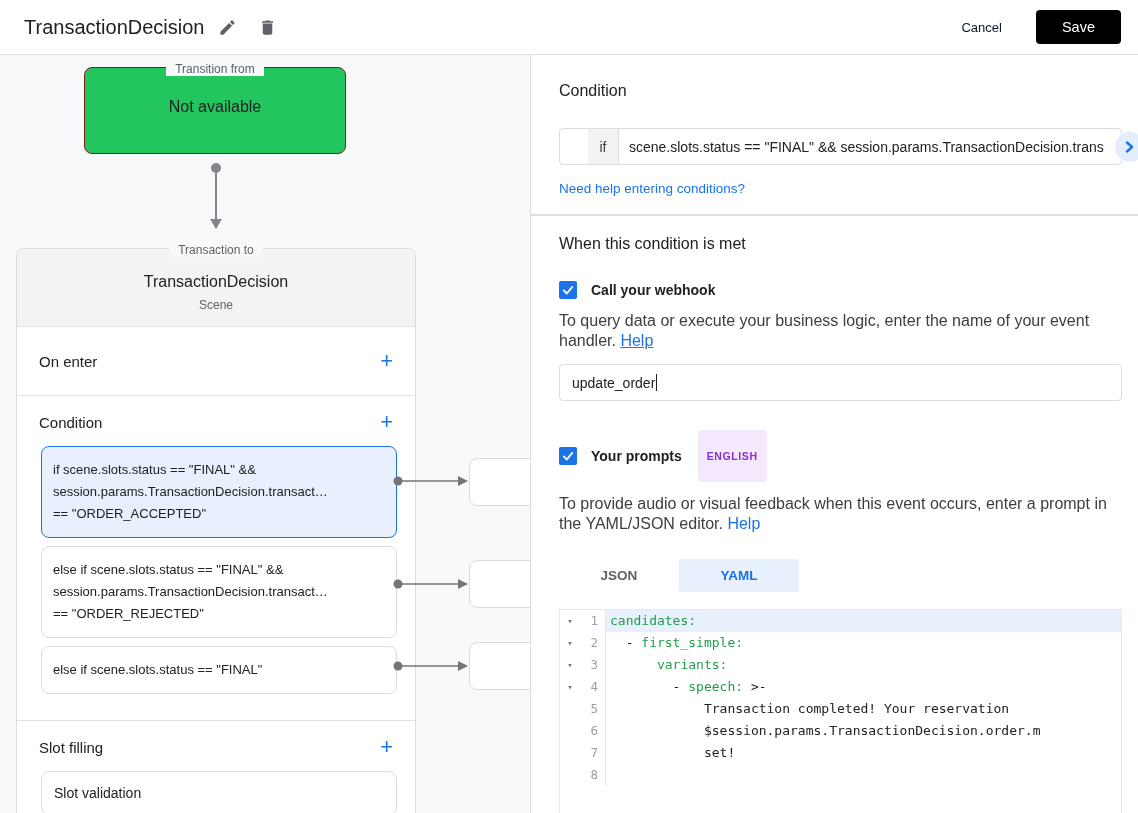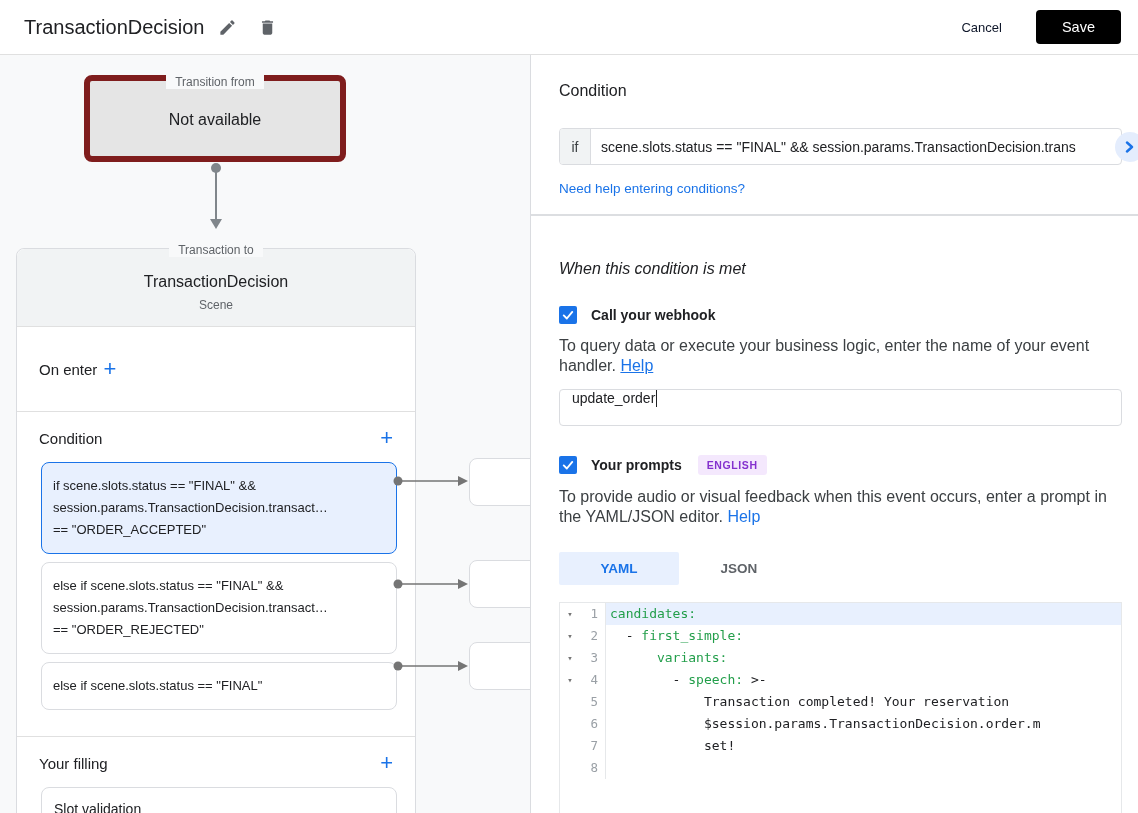--- a/index.html
+++ b/index.html
@@ -42,42 +42,42 @@
     background: #f8f9fa; overflow: hidden;
   }
   .legend {
     position: absolute; top: -9px; left: 0; right: 0; text-align: center;
     pointer-events: none;
   }
   .legend span {
     background: #f8f9fa; color: #5f6368; font-size: 12px; padding: 0 9px;
   }
   .from-box {
-    position: absolute; left: 84px; top: 20px; width: 262px; height: 87px;
-    background: #e5e5e5; border: 6px solid #7f1d1d; border-radius: 8px;
+    position: absolute; left: 84px; top: 12px; width: 262px; height: 87px;
+    background: #22c55e; border: 1px solid #7f1d1d; border-radius: 8px;
   }
   .from-content {
     text-align: center; margin-top: 30px; font-size: 16px; color: #202124;
   }
   .flow-svg { position: absolute; left: 0; top: 0; pointer-events: none; }
 
   .to-card {
     position: absolute; left: 16px; top: 193px; width: 400px; height: 640px;
     background: #fff; border: 1px solid #dadce0; border-radius: 8px;
   }
   .to-header {
     background: #f1f3f4; border-bottom: 1px solid #e0e0e0;
     border-radius: 8px 8px 0 0; height: 78px; text-align: center;
     padding-top: 24px;
   }
   .to-title { font-size: 16px; color: #202124; }
   .to-subtitle { font-size: 12px; color: #5f6368; margin-top: 7px; }
   .card-row {
-    display: flex; align-items: center; 
-    padding: 0 16px 0 22px; height: 85px; border-bottom: 1px solid #e0e0e0;
+    display: flex; align-items: center; justify-content: space-between;
+    padding: 0 16px 0 22px; height: 69px; border-bottom: 1px solid #e0e0e0;
   }
   .row-label { font-size: 15px; color: #202124; }
   .plus-btn {
     border: none; background: transparent; color: #1a73e8; font-size: 22px;
     font-weight: 400; cursor: pointer; line-height: 1; padding: 2px 6px;
   }
   .card-section { padding: 10px 0 0 0; border-bottom: 1px solid #e0e0e0; }
   .section-head {
     display: flex; align-items: center; justify-content: space-between;
     padding: 0 16px 0 22px; height: 32px;
@@ -108,57 +108,57 @@
   }
   .panel-h { font-size: 16px; font-weight: 400; color: #202124; }
   .cond-heading { margin-top: 27px; }
   .collapse-btn {
     position: absolute; top: 77px; right: -7px; width: 30px; height: 30px;
     border-radius: 50%; border: none; background: #e4edfd; cursor: pointer;
     display: flex; align-items: center; justify-content: center;
   }
   .if-row {
     margin-top: 28px; display: flex; height: 37px;
-    border: 1px solid #dadce0; border-radius: 4px; overflow: hidden;
+    border: 1px solid #dadce0; border-radius: 4px; overflow: hidden; padding-left: 28px;
   }
   .if-label {
     width: 31px; background: #f1f3f4; border-right: 1px solid #dadce0;
     display: flex; align-items: center; justify-content: center;
     font-size: 14px; color: #3c4043; flex: none;
   }
   .if-expr {
     flex: 1; display: flex; align-items: center; padding: 0 10px;
     font-size: 14px; color: #202124; white-space: nowrap; overflow: hidden;
     cursor: text;
   }
   .help-link {
     display: inline-block; margin-top: 16px; font-size: 13.5px; color: #1a73e8;
     text-decoration: none; cursor: pointer;
   }
   .panel-divider { margin: 17px -16px 0 -28px; border-bottom: 2px solid #dcdee1; }
-  .when-heading { margin-top: 44px; font-style: italic; }
+  .when-heading { margin-top: 19px; }
   .check-row { display: flex; align-items: center; margin-top: 28px; }
   .checkbox {
     width: 18px; height: 18px; background: #1a73e8; border-radius: 2px;
     display: flex; align-items: center; justify-content: center; cursor: pointer;
     flex: none;
   }
   .check-label { font-size: 14px; font-weight: 700; color: #202124; margin-left: 14px; }
   .desc { margin-top: 12px; font-size: 16px; color: #3c4043; line-height: 20px; max-width: 552px; }
   .desc a { color: #1a73e8; cursor: pointer; }
   .desc a.underlined { text-decoration: underline; }
   .text-input {
     margin-top: 13px; height: 37px; border: 1px solid #dadce0; border-radius: 4px;
-    display: flex; padding: 0 12px; font-size: 14px;
+    display: flex; align-items: center; padding: 0 12px; font-size: 14px;
     color: #202124; cursor: text;
   }
   .caret { display: inline-block; width: 1px; height: 17px; background: #202124; margin-left: 1px; }
   .lang-badge {
     margin-left: 16px; background: #f4e8fd; color: #8430ce; font-size: 10.5px;
-    font-weight: 700; letter-spacing: 0.6px; padding: 4px 9px; border-radius: 3px;
+    font-weight: 700; letter-spacing: 0.6px; padding: 20px 9px; border-radius: 3px;
   }
   .tabs { margin-top: 25px; display: flex; }
   .tab {
     width: 120px; height: 33px; display: flex; align-items: center; justify-content: center;
     font-size: 13.5px; font-weight: 700; color: #5f6368; cursor: pointer;
     background: transparent; border: none; font-family: "Liberation Sans", sans-serif;
   }
   .tab.active { background: #e8f0fe; color: #1a73e8; border-radius: 2px; }
 
   
@@ -243,21 +243,21 @@
             <div class="cond-line">== "ORDER_REJECTED"</div>
           </div>
           <div class="cond-item">
             <div class="cond-line">else if scene.slots.status == "FINAL"</div>
           </div>
         </div>
     </div>
 
     <div class="card-section" style="border-bottom:none">
       <div class="section-head">
-        <span class="row-label">Your filling</span>
+        <span class="row-label">Slot filling</span>
         <button class="plus-btn"><span>+</span></button>
       </div>
       <div class="slot-wrap">
         <div class="slot-box">Slot validation</div>
       </div>
     </div>
   </div>
 
   <svg class="flow-svg" width="530" height="758" viewBox="0 0 530 758">
     <g>
@@ -328,22 +328,22 @@
     </span>
     <span class="check-label">Your prompts</span>
     <span class="lang-badge">ENGLISH</span>
   </div>
   <p class="desc">
     <span>To provide audio or visual feedback when this event occurs, enter a prompt in the YAML/JSON editor.</span>
     <a>Help</a>
   </p>
 
   <div class="tabs">
+    <button class="tab">JSON</button>
     <button class="tab active">YAML</button>
-    <button class="tab">JSON</button>
   </div>
 
   <div class="editor" id="editor-lines">
       <div class="code-row">
         <span class="fold">▾</span>
         <span class="lnum">1</span>
         <span class="code active-line"><span class="tok-key">candidates:</span></span>
       </div>
       <div class="code-row">
         <span class="fold">▾</span>

